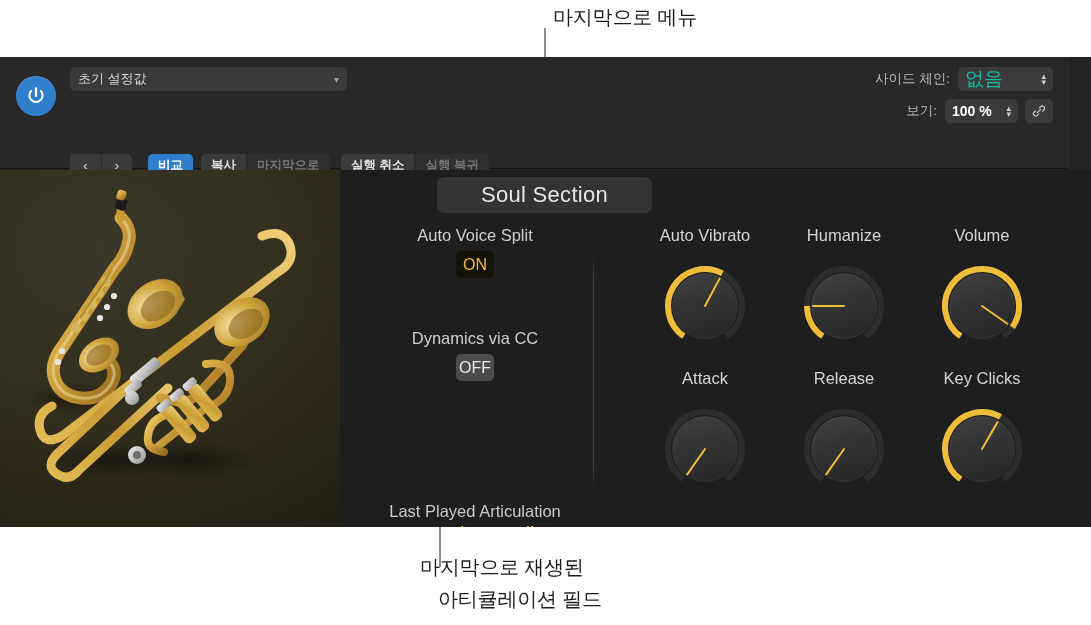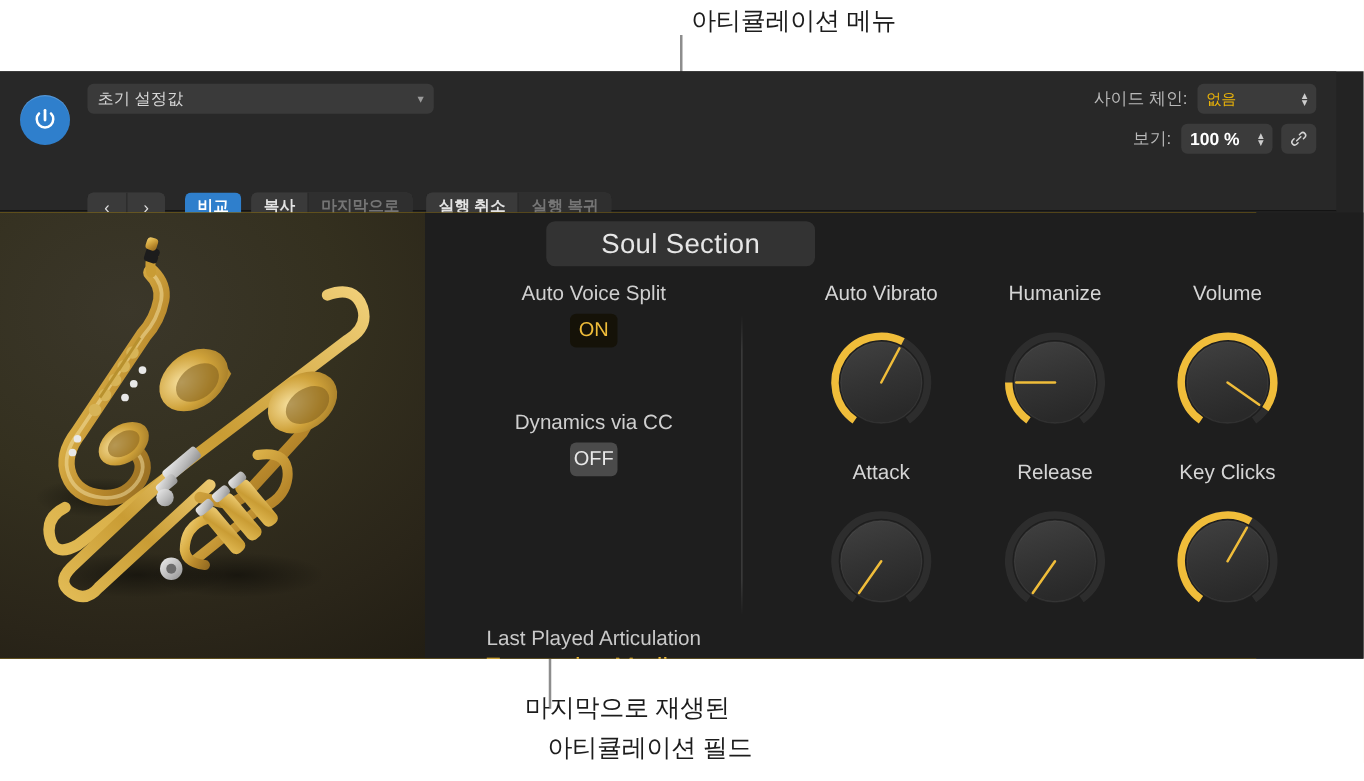--- a/index.html
+++ b/index.html
@@ -119,35 +119,35 @@
   }
   #sidechain-row { right:16px; top:10px; }
   #view-row      { right:16px; top:42px; }
   .r-label { color:#b9b9b9; font-size:13.5px; margin-right:8px; }
   .r-select {
     height:24px; background:#3b3b3b; border-radius:5px;
     display:flex; align-items:center; padding:0 7px;
     cursor:pointer;
   }
   #sidechain-select { width:95px; }
-  #sidechain-select .v { color:#eab308; font-size:12px; flex:1; }
+  #sidechain-select .v { color:#14b8a6; font-size:19px; flex:1; }
   #view-select { width:73px; }
   #view-select .v { color:#ffffff; font-size:14px; font-weight:bold; flex:1; text-align:left; }
   .link-btn {
     width:28px; height:24px; margin-left:7px;
     background:#3b3b3b; border-radius:5px;
     display:flex; align-items:center; justify-content:center;
     cursor:pointer;
   }
 
   
   #body {
     position:absolute; left:0; top:113px;
     width:1005px; height:357px;
-    background:#eab308;
+    background:#b91c1c;
   }
   #art-panel {
     position:absolute; left:0; top:0; width:340px; height:357px;
     background:
       radial-gradient(120% 95% at 30% 22%, #3b372a 0%, #34301f 42%, #2a2519 78%, #221e14 100%);
   }
   #art-svg { position:absolute; left:0; top:0; }
 
   #ctl-panel {
     position:absolute; left:340px; top:0; width:751px; height:357px;
@@ -188,21 +188,21 @@
 
   .knob-wrap { position:absolute; width:110px; text-align:center; }
   .knob-name { color:#d5d5d5; font-size:16.5px; white-space:nowrap; margin-bottom:6px; }
   .knob-svg { display:block; margin:0 auto; }
 </style>
 </head>
 <body>
 
 <div id="root">
 
-  <div class="callout-text" style="left:553px; top:3px;">아티큘레이션 메뉴</div>
+  <div class="callout-text" style="left:553px; top:3px;">마지막으로 메뉴</div>
   <div class="callout-line" style="left:544px; top:28px; height:122px;"></div>
 
   <div class="callout-line" style="left:439px; top:497px; height:70px;"></div>
   <div class="callout-text" style="left:420px; top:553px;">마지막으로 재생된</div>
   <div class="callout-text" style="left:438px; top:585px;">아티큘레이션 필드</div>
 
   <div id="plugin">
 
     <div id="header">
 

